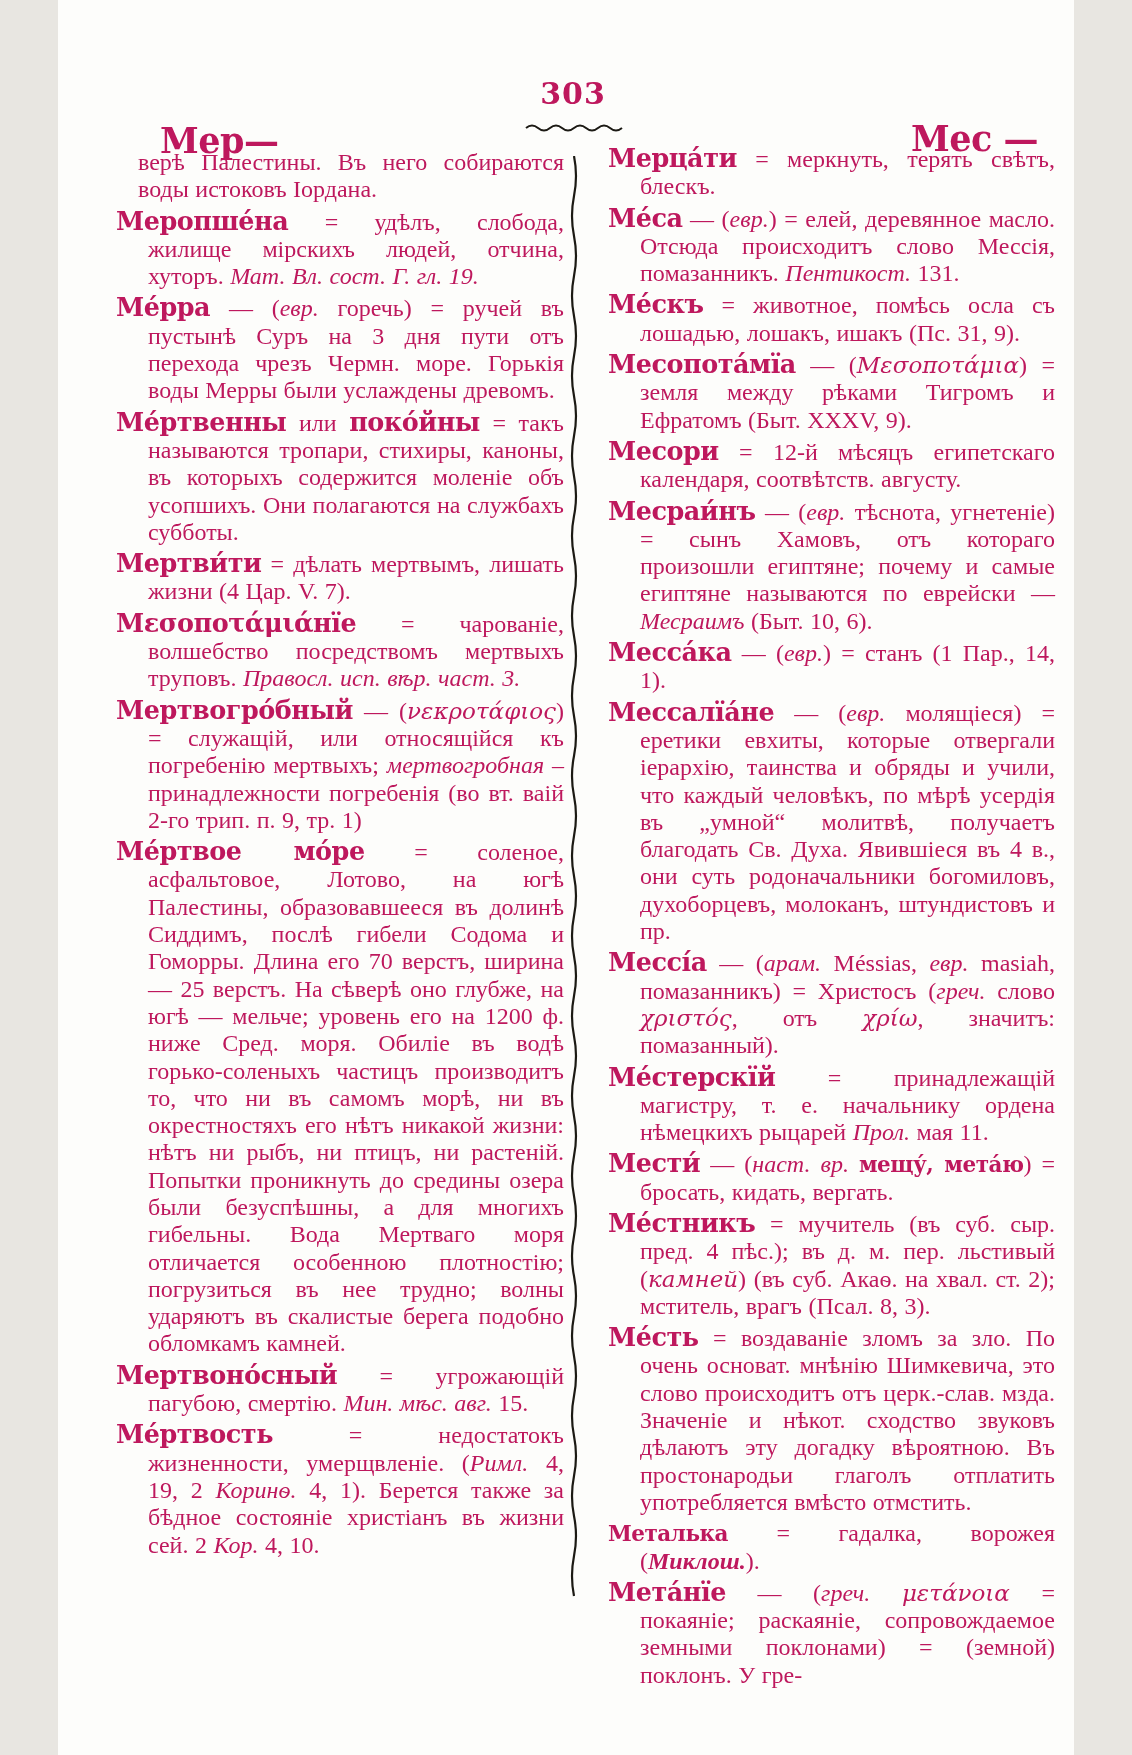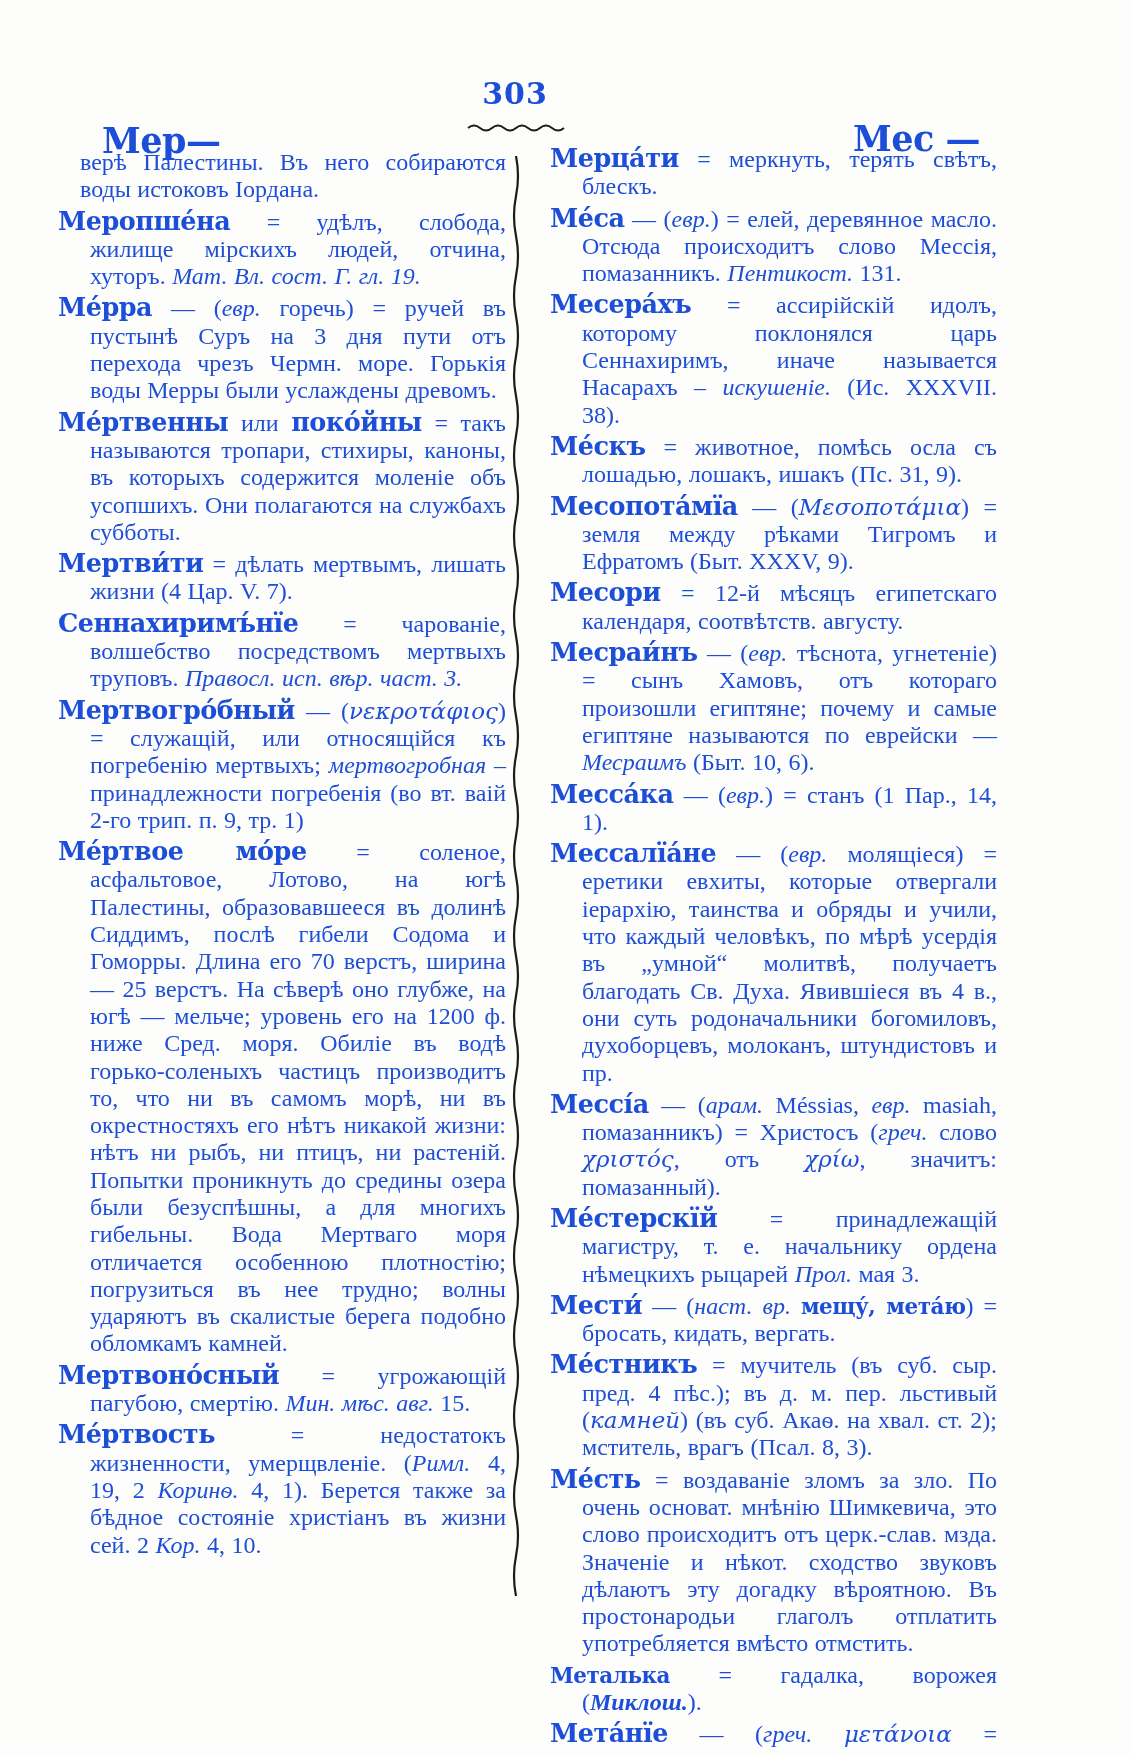--- a/index.html
+++ b/index.html
@@ -1,22 +1,22 @@
 <!DOCTYPE html>
 <html><head>
 <meta charset="utf-8">
 <style>
   html,body{margin:0;padding:0;background:#e8e6e1;}
   .page{
     position:relative;
-    width:1132px;height:1755px;
+    width:1016px;height:1755px;
     margin:0 auto;
     background:#fdfdfb;
     font-family:"Liberation Serif", serif;
-    color:#1d4ed8;
+    color:#be185d;
     overflow:hidden;
   }
   .page-number{
     position:absolute;left:460px;top:76px;width:110px;
     text-align:center;
     font-family:"DejaVu Serif", serif;
     font-weight:bold;font-size:30px;letter-spacing:1px;
   }
   .squiggle{position:absolute;left:466px;top:122px;}
   .running-head{
@@ -62,37 +62,36 @@
   <div class="running-head rh-right">Мес —</div>
   <svg class="divider" width="16" height="1444">
     <path id="divider-path" d="M8 0 Q12 20 8 40 Q4 60 8 80 Q12 100 8 120 Q4 140 8 160 Q12 180 8 200 Q4 220 8 240 Q12 260 8 280 Q4 300 8 320 Q12 340 8 360 Q4 380 8 400 Q12 420 8 440 Q4 460 8 480 Q12 500 8 520 Q4 540 8 560 Q12 580 8 600 Q4 620 8 640 Q12 660 8 680 Q4 700 8 720 Q12 740 8 760 Q4 780 8 800 Q12 820 8 840 Q4 860 8 880 Q12 900 8 920 Q4 940 8 960 Q12 980 8 1000 Q4 1020 8 1040 Q12 1060 8 1080 Q4 1100 8 1120 Q12 1140 8 1160 Q4 1180 8 1200 Q12 1220 8 1240 Q4 1260 8 1280 Q12 1300 8 1320 Q4 1340 8 1360 Q12 1380 8 1400 Q4 1420 8 1440" fill="none" stroke="#1c1a14" stroke-width="2.2"></path>
   </svg>
   <div class="col col-left" id="col-left">
       <p class="entry cont"><span class="rg">верѣ Палестины. Въ него собираются воды истоковъ Іордана.</span></p>
       <p class="entry"><span class="hw">Меропше́на</span><span class="rg"> = удѣлъ, слобода, жилище мірскихъ людей, отчина, хуторъ. </span><span class="it">Мат. Вл. сост. Г. гл. 19.</span></p>
       <p class="entry"><span class="hw">Ме́рра</span><span class="rg"> — (</span><span class="it">евр.</span><span class="rg"> горечь) = ручей въ пустынѣ Суръ на 3 дня пути отъ перехода чрезъ Чермн. море. Горькія воды Мерры были услаждены древомъ.</span></p>
       <p class="entry"><span class="hw">Ме́ртвенны</span><span class="rg"> или </span><span class="hw">поко́йны</span><span class="rg"> = такъ называются тропари, стихиры, каноны, въ которыхъ содержится моленіе объ усопшихъ. Они полагаются на службахъ субботы.</span></p>
       <p class="entry"><span class="hw">Мертви́ти</span><span class="rg"> = дѣлать мертвымъ, лишать жизни (4 Цар. V. 7).</span></p>
-      <p class="entry"><span class="hw">Сеннахиримъ́нїе</span><span class="rg"> = чарованіе, волшебство посредствомъ мертвыхъ труповъ. </span><span class="it">Правосл. исп. вѣр. част. 3.</span></p>
+      <p class="entry"><span class="hw">Μεσοποτάμιάнїе</span><span class="rg"> = чарованіе, волшебство посредствомъ мертвыхъ труповъ. </span><span class="it">Правосл. исп. вѣр. част. 3.</span></p>
       <p class="entry"><span class="hw">Мертвогро́бный</span><span class="rg"> — (</span><span class="gr">νεκροτάφιος</span><span class="rg">) = служащій, или относящійся къ погребенію мертвыхъ; </span><span class="it">мертвогробная</span><span class="rg"> – принадлежности погребенія (во вт. ваій 2-го трип. п. 9, тр. 1)</span></p>
       <p class="entry"><span class="hw">Ме́ртвое мо́ре</span><span class="rg"> = соленое, асфальтовое, Лотово, на югѣ Палестины, образовавшееся въ долинѣ Сиддимъ, послѣ гибели Содома и Гоморры. Длина его 70 верстъ, ширина — 25 верстъ. На сѣверѣ оно глубже, на югѣ — мельче; уровень его на 1200 ф. ниже Сред. моря. Обиліе въ водѣ горько-соленыхъ частицъ производитъ то, что ни въ самомъ морѣ, ни въ окрестностяхъ его нѣтъ никакой жизни: нѣтъ ни рыбъ, ни птицъ, ни растеній. Попытки проникнуть до средины озера были безуспѣшны, а для многихъ гибельны. Вода Мертваго моря отличается особенною плотностію; погрузиться въ нее трудно; волны ударяютъ въ скалистые берега подобно обломкамъ камней.</span></p>
       <p class="entry"><span class="hw">Мертвоно́сный</span><span class="rg"> = угрожающій пагубою, смертію. </span><span class="it">Мин. мѣс. авг.</span><span class="rg"> 15.</span></p>
       <p class="entry"><span class="hw">Ме́ртвость</span><span class="rg"> = недостатокъ жизненности, умерщвленіе. (</span><span class="it">Римл.</span><span class="rg"> 4, 19, 2 </span><span class="it">Коринѳ.</span><span class="rg"> 4, 1). Берется также за бѣдное состояніе христіанъ въ жизни сей. 2 </span><span class="it">Кор.</span><span class="rg"> 4, 10.</span></p>
     </div>
   <div class="col col-right" id="col-right">
       <p class="entry"><span class="hw">Мерца́ти</span><span class="rg"> = меркнуть, терять свѣтъ, блескъ.</span></p>
       <p class="entry"><span class="hw">Ме́са</span><span class="rg"> — (</span><span class="it">евр.</span><span class="rg">) = елей, деревянное масло. Отсюда происходитъ слово Мессія, помазанникъ. </span><span class="it">Пентикост.</span><span class="rg"> 131.</span></p>
-      <p class="entry"><span class="hw">Месера́хъ</span><span class="rg"> = ассирійскій идолъ, которому поклонялся царь Сеннахиримъ, иначе называется Насарахъ – </span><span class="it">искушеніе.</span><span class="rg"> (Ис. XXXVII. 38).</span></p>
       <p class="entry"><span class="hw">Ме́скъ</span><span class="rg"> = животное, помѣсь осла съ лошадью, лошакъ, ишакъ (Пс. 31, 9).</span></p>
       <p class="entry"><span class="hw">Месопота́мїа</span><span class="rg"> — (</span><span class="gr">Μεσοποτάμια</span><span class="rg">) = земля между рѣками Тигромъ и Ефратомъ (Быт. XXXV, 9).</span></p>
       <p class="entry"><span class="hw">Месори</span><span class="rg"> = 12-й мѣсяцъ египетскаго календаря, соотвѣтств. августу.</span></p>
       <p class="entry"><span class="hw">Месраи́нъ</span><span class="rg"> — (</span><span class="it">евр.</span><span class="rg"> тѣснота, угнетеніе) = сынъ Хамовъ, отъ котораго произошли египтяне; почему и самые египтяне называются по еврейски — </span><span class="it">Месраимъ</span><span class="rg"> (Быт. 10, 6).</span></p>
       <p class="entry"><span class="hw">Месса́ка</span><span class="rg"> — (</span><span class="it">евр.</span><span class="rg">) = станъ (1 Пар., 14, 1).</span></p>
       <p class="entry"><span class="hw">Мессалїа́не</span><span class="rg"> — (</span><span class="it">евр.</span><span class="rg"> молящіеся) = еретики евхиты, которые отвергали іерархію, таинства и обряды и учили, что каждый человѣкъ, по мѣрѣ усердія въ „умной“ молитвѣ, получаетъ благодать Св. Духа. Явившіеся въ 4 в., они суть родоначальники богомиловъ, духоборцевъ, молоканъ, штундистовъ и пр.</span></p>
       <p class="entry"><span class="hw">Мессі́а</span><span class="rg"> — (</span><span class="it">арам.</span><span class="rg"> Méssias, </span><span class="it">евр.</span><span class="rg"> masiah, помазанникъ) = Христосъ (</span><span class="it">греч.</span><span class="rg"> слово </span><span class="gr">χριστός</span><span class="rg">, отъ </span><span class="gr">χρίω</span><span class="rg">, значитъ: помазанный).</span></p>
-      <p class="entry"><span class="hw">Ме́стерскїй</span><span class="rg"> = принадлежащій магистру, т. е. начальнику ордена нѣмецкихъ рыцарей </span><span class="it">Прол.</span><span class="rg"> мая 3.</span></p>
+      <p class="entry"><span class="hw">Ме́стерскїй</span><span class="rg"> = принадлежащій магистру, т. е. начальнику ордена нѣмецкихъ рыцарей </span><span class="it">Прол.</span><span class="rg"> мая 11.</span></p>
       <p class="entry"><span class="hw">Мести́</span><span class="rg"> — (</span><span class="it">наст. вр.</span><span class="rg"> </span><span class="cs">мещу́, мета́ю</span><span class="rg">) = бросать, кидать, вергать.</span></p>
       <p class="entry"><span class="hw">Ме́стникъ</span><span class="rg"> = мучитель (въ суб. сыр. пред. 4 пѣс.); въ д. м. пер. льстивый (</span><span class="gr">камней</span><span class="rg">) (въ суб. Акаѳ. на хвал. ст. 2); мститель, врагъ (Псал. 8, 3).</span></p>
       <p class="entry"><span class="hw">Ме́сть</span><span class="rg"> = воздаваніе зломъ за зло. По очень основат. мнѣнію Шимкевича, это слово происходитъ отъ церк.-слав. мзда. Значеніе и нѣкот. сходство звуковъ дѣлаютъ эту догадку вѣроятною. Въ простонародьи глаголъ отплатить употребляется вмѣсто отмстить.</span></p>
       <p class="entry"><span class="cs">Металька</span><span class="rg"> = гадалка, ворожея (</span><span class="bit">Миклош.</span><span class="rg">).</span></p>
       <p class="entry"><span class="hw">Мета́нїе</span><span class="rg"> — (</span><span class="it">греч.</span><span class="rg"> </span><span class="gr">μετάνοια</span><span class="rg"> = покаяніе; раскаяніе, сопровождаемое земными поклонами) = (земной) поклонъ. У гре-</span></p>
     </div>
 </div>
 
 </body></html>

